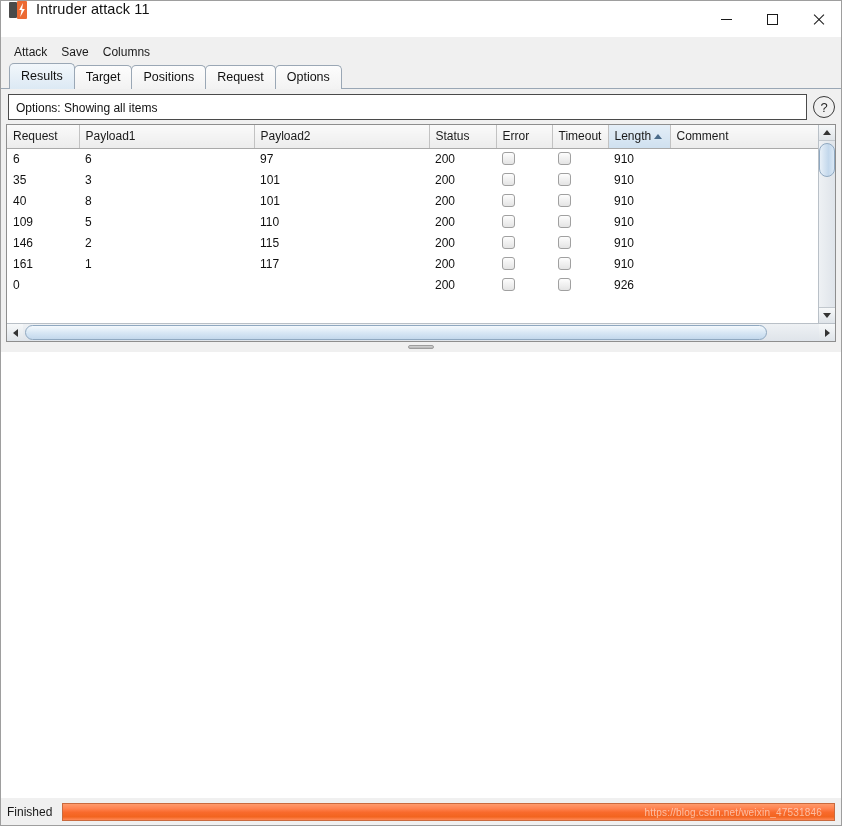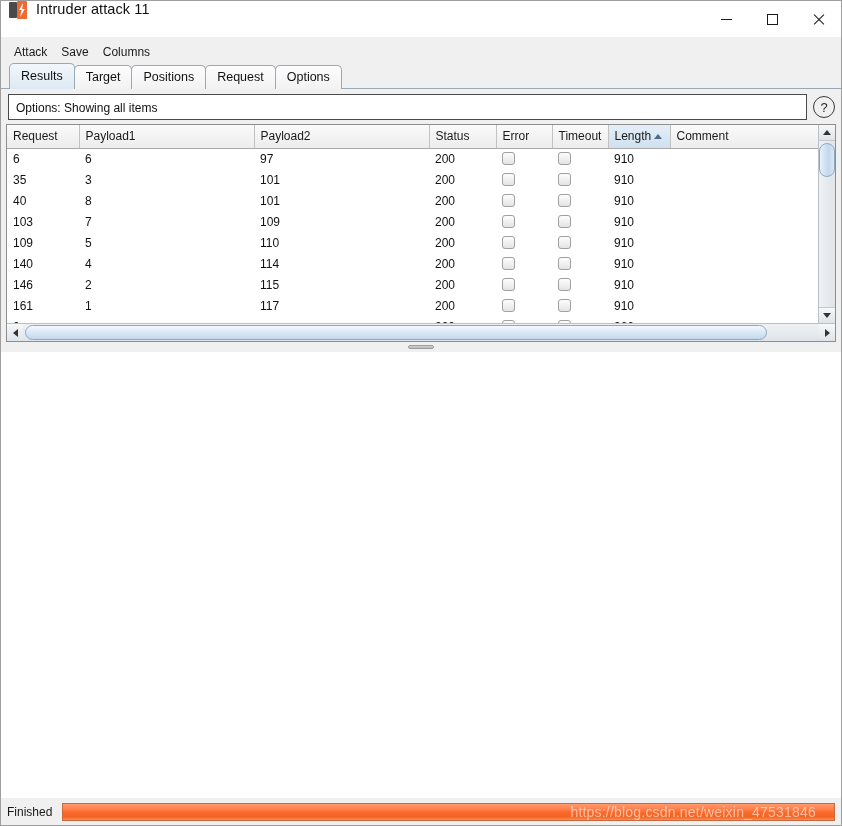--- a/index.html
+++ b/index.html
@@ -405,24 +405,24 @@
   }
   .progress-fill {
     position: absolute;
     left: 0; top: 0; bottom: 0;
     width: 100%;
     background: linear-gradient(to bottom,
         #ff9a6b 0%, #ff8350 28%, #f96a2c 52%, #f2641f 80%, #ff8a58 100%);
   }
   .watermark {
     position: absolute;
-    right: 18px;
+    right: 12px;
     top: 50%;
     transform: translateY(-50%);
-    font-size: 14px;
+    font-size: 10px;
     color: rgba(255,255,255,0.55);
     white-space: nowrap;
     letter-spacing: 0.2px;
     pointer-events: none;
   }
 </style>
 </head>
 <body>
 
 <div class="window">
@@ -524,43 +524,23 @@
                   <td>40</td>
                   <td>8</td>
                   <td>101</td>
                   <td>200</td>
                   <td class="cb-cell"><span class="cb"></span></td>
                   <td class="cb-cell"><span class="cb"></span></td>
                   <td>910</td>
                   <td></td>
                 </tr>
                 <tr>
-                  <td>103</td>
-                  <td>7</td>
-                  <td>109</td>
-                  <td>200</td>
-                  <td class="cb-cell"><span class="cb"></span></td>
-                  <td class="cb-cell"><span class="cb"></span></td>
-                  <td>910</td>
-                  <td></td>
-                </tr>
-                <tr>
                   <td>109</td>
                   <td>5</td>
                   <td>110</td>
-                  <td>200</td>
-                  <td class="cb-cell"><span class="cb"></span></td>
-                  <td class="cb-cell"><span class="cb"></span></td>
-                  <td>910</td>
-                  <td></td>
-                </tr>
-                <tr>
-                  <td>140</td>
-                  <td>4</td>
-                  <td>114</td>
                   <td>200</td>
                   <td class="cb-cell"><span class="cb"></span></td>
                   <td class="cb-cell"><span class="cb"></span></td>
                   <td>910</td>
                   <td></td>
                 </tr>
                 <tr>
                   <td>146</td>
                   <td>2</td>
                   <td>115</td>

